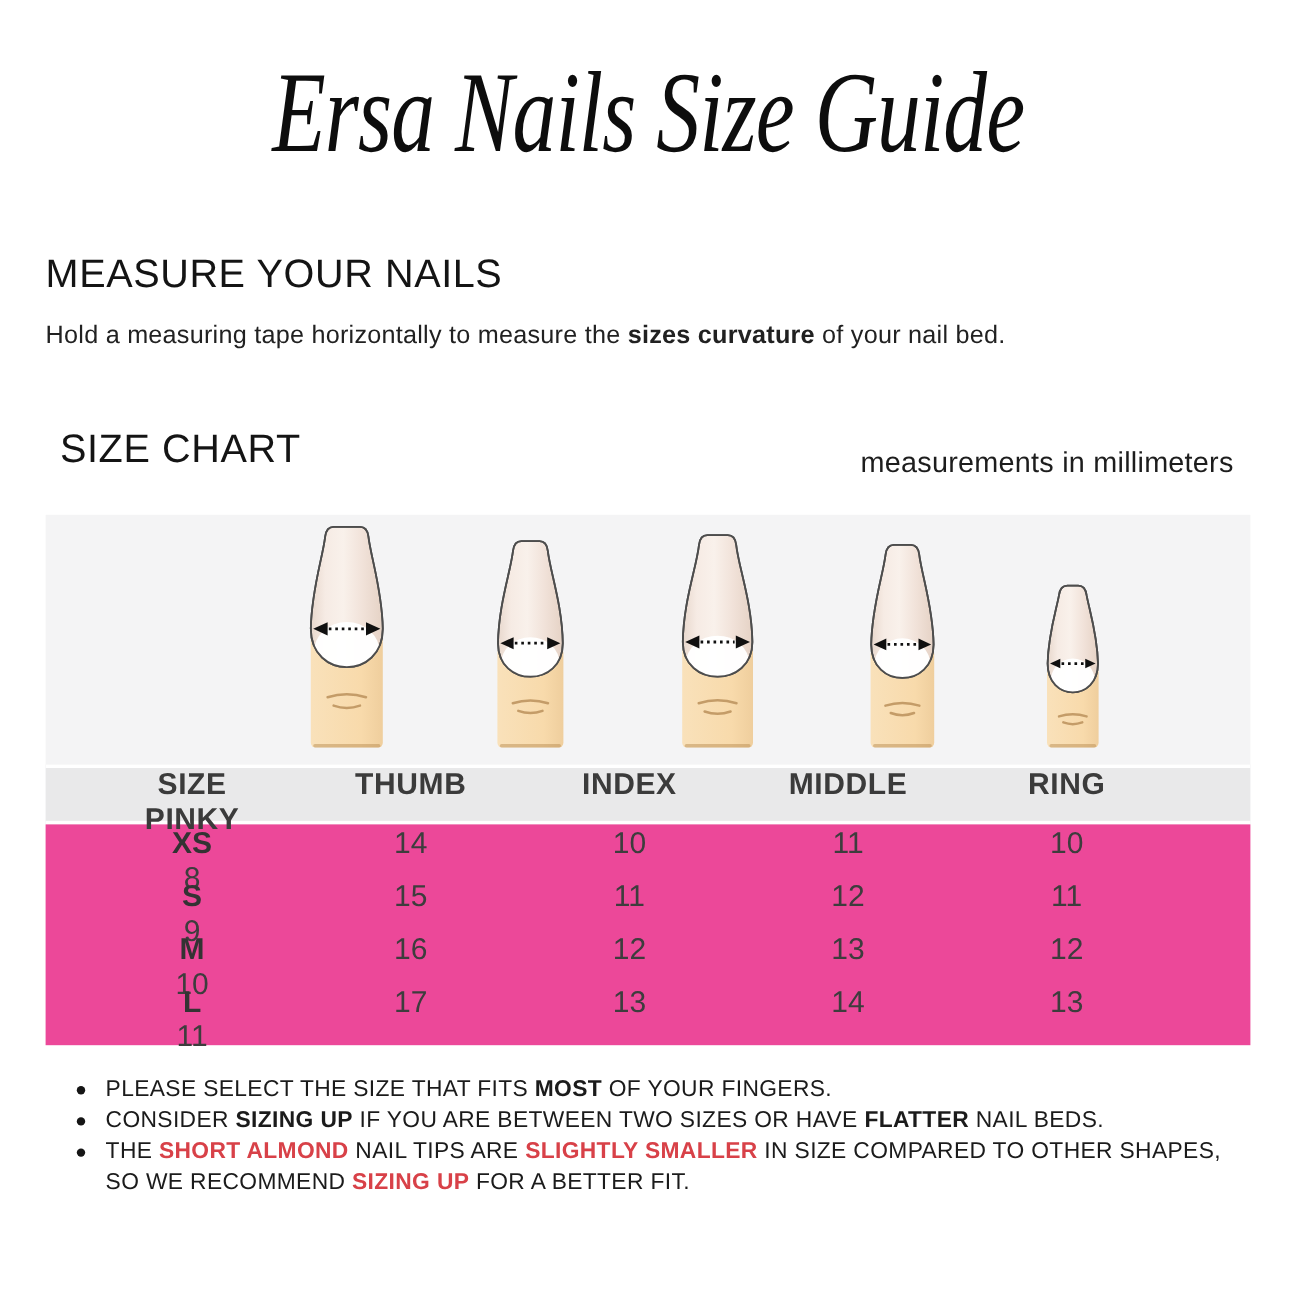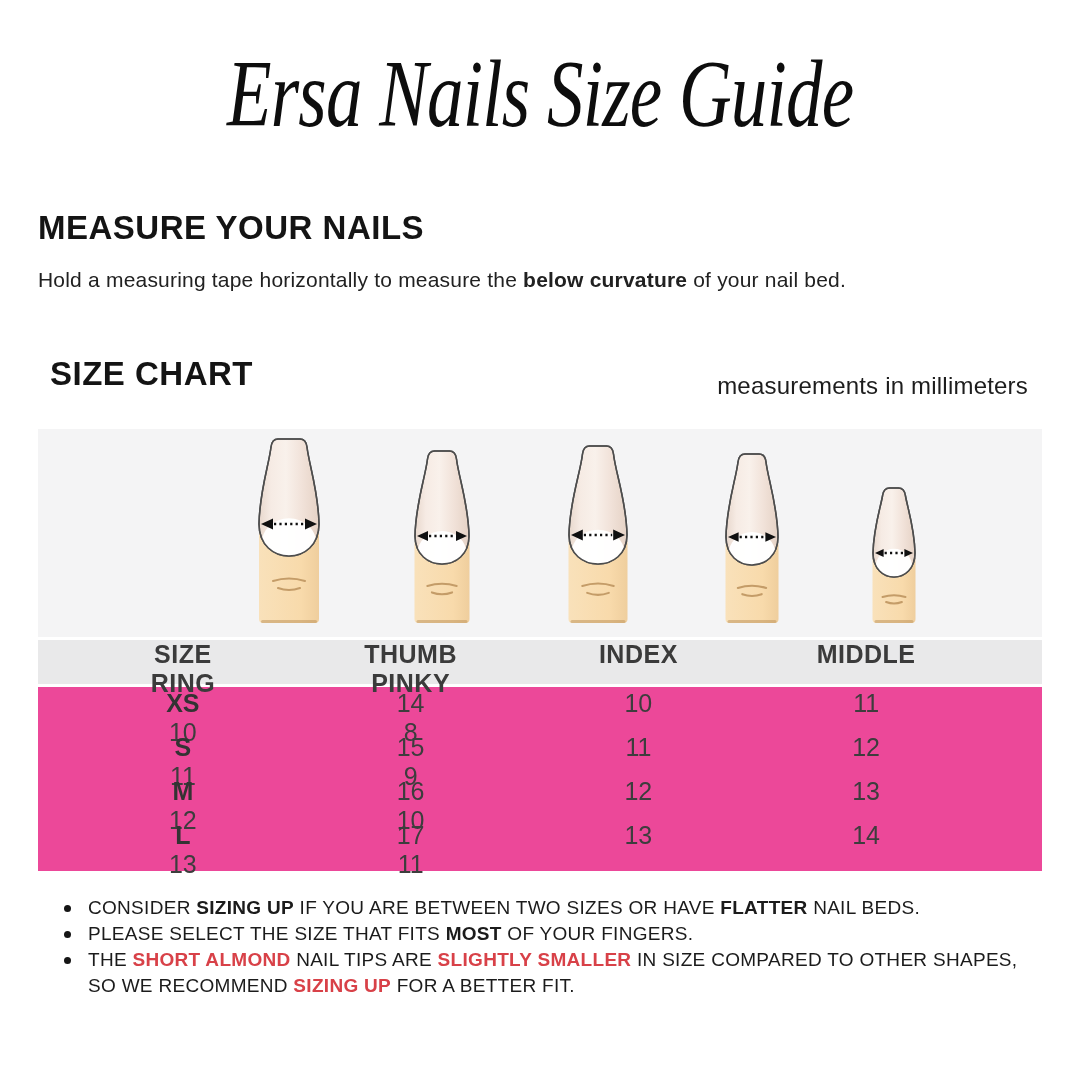--- a/index.html
+++ b/index.html
@@ -10,35 +10,35 @@
   }
   
   .title-wrap{padding-top:46px;text-align:center;line-height:1;}
   .title{
     display:inline-block;font-family:"Liberation Serif", serif;font-style:italic;
     font-size:96px;color:#0d0d0d;transform:scaleX(0.76);transform-origin:center;
     white-space:nowrap;letter-spacing:-1px;
   }
   
   .h2{
-    margin:66px 38px 0;font-size:33px;font-weight:700;letter-spacing:.5px;
+    margin:66px 38px 0;font-size:33px;font-weight:400;letter-spacing:.5px;
     color:#141414;line-height:1.2;
   }
   .intro{margin:15px 38px 0;font-size:21px;line-height:33px;color:#212121;letter-spacing:.2px;}
   .intro .b{font-weight:700;}
   .section-row{
     margin:46px 52px 0 38px;display:flex;justify-content:space-between;align-items:flex-end;
   }
   .note{font-size:24px;color:#1d1d1d;padding-bottom:5px;letter-spacing:.2px;}
   
   .panel{margin:24px 38px 0;}
   .illustration{height:208px;background:#f4f4f5;position:relative;}
   .illustration svg{display:block;}
   .thead,.tr{
-    display:grid;grid-template-columns:repeat(4,1fr);
+    display:grid;grid-template-columns:repeat(5,1fr);
     padding:0 62px 0 31px;align-items:center;
   }
   .thead{
     height:44px;background:#e9e9ea;border-top:3px solid #ffffff;border-bottom:3px solid #ffffff;
   }
   .th{
     text-align:center;font-weight:700;font-size:25px;color:#3b3b3b;letter-spacing:.5px;
   }
   .tbody{background:#ec4899;padding:2px 0 6px;}
   .tr{height:44px;background:transparent;}
@@ -60,21 +60,21 @@
 </head>
 <body>
 
 <div class="title-wrap">
   <span class="title">Ersa Nails Size Guide</span>
 </div>
 
 <div class="h2">MEASURE YOUR NAILS</div>
 
 <div class="intro">
-    <div><span>Hold a measuring tape horizontally to measure the </span><span class="b">below curvature</span><span> of your nail bed.</span></div>
+    <div><span>Hold a measuring tape horizontally to measure the </span><span class="b">sizes curvature</span><span> of your nail bed.</span></div>
   </div>
 
 <div class="section-row">
   <div class="h2" style="margin:12px">SIZE CHART</div>
   <div class="note">measurements in millimeters</div>
 </div>
 
 <div class="panel">
   <div class="illustration">
     <svg width="1004" height="208" viewBox="0 0 1004 208">
@@ -217,16 +217,16 @@
         <div class="td">17</div>
         <div class="td">13</div>
         <div class="td">14</div>
         <div class="td">13</div>
         <div class="td">11</div>
       </div>
     </div>
 </div>
 
 <ul class="notes">
+    <li><span>PLEASE SELECT THE SIZE THAT FITS </span><span class="b">MOST</span><span> OF YOUR FINGERS.</span></li>
     <li><span>CONSIDER </span><span class="b">SIZING UP</span><span> IF YOU ARE BETWEEN TWO SIZES OR HAVE </span><span class="b">FLATTER</span><span> NAIL BEDS.</span></li>
-    <li><span>PLEASE SELECT THE SIZE THAT FITS </span><span class="b">MOST</span><span> OF YOUR FINGERS.</span></li>
     <li><span>THE </span><span class="b r">SHORT ALMOND</span><span> NAIL TIPS ARE </span><span class="b r">SLIGHTLY SMALLER</span><span> IN SIZE COMPARED TO OTHER SHAPES, SO WE RECOMMEND </span><span class="b r">SIZING UP</span><span> FOR A BETTER FIT.</span></li>
   </ul>
 
 </body></html>

